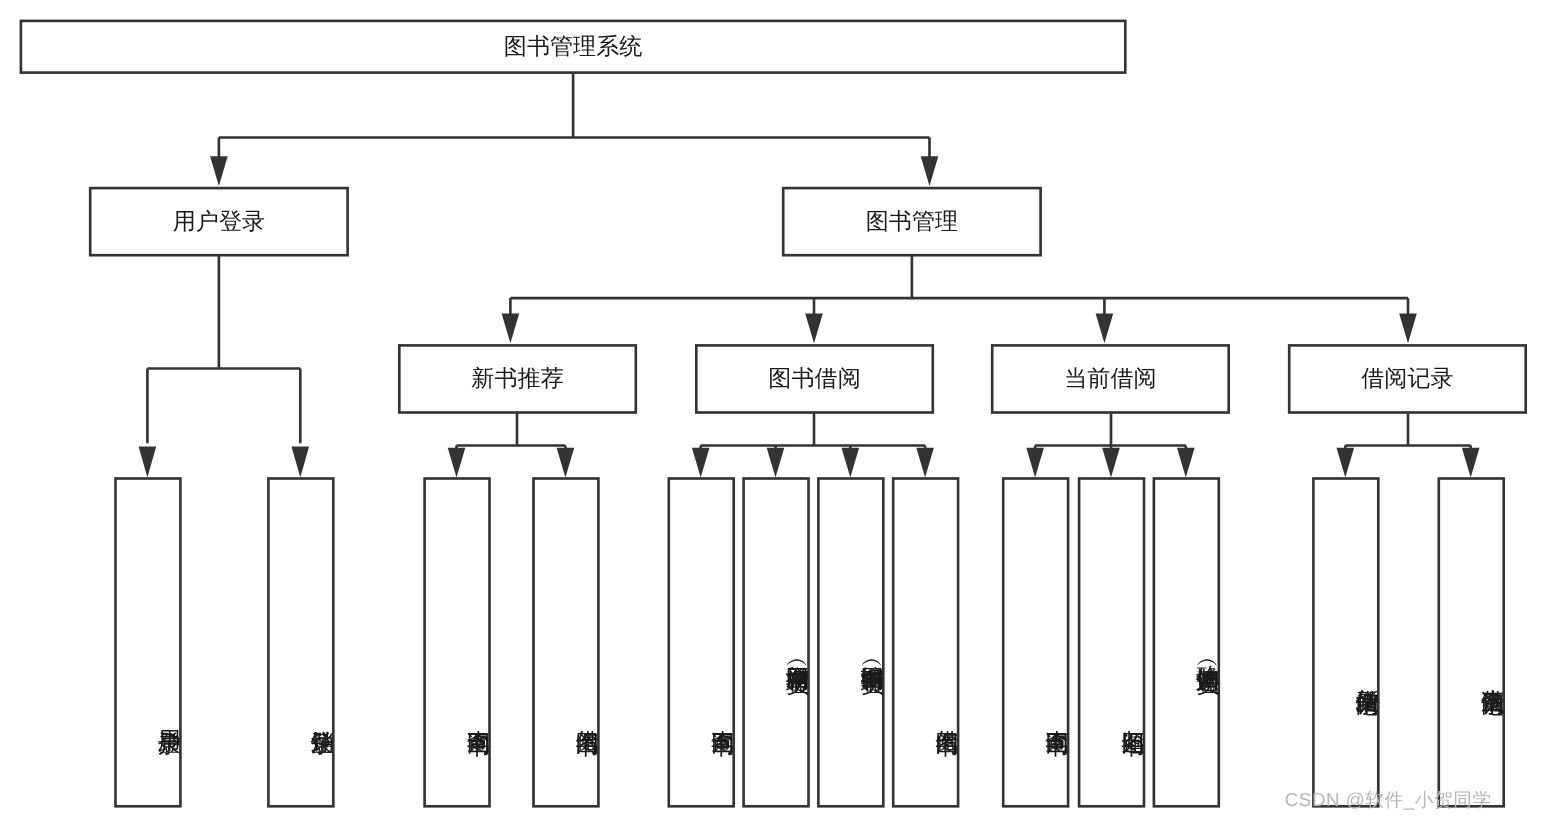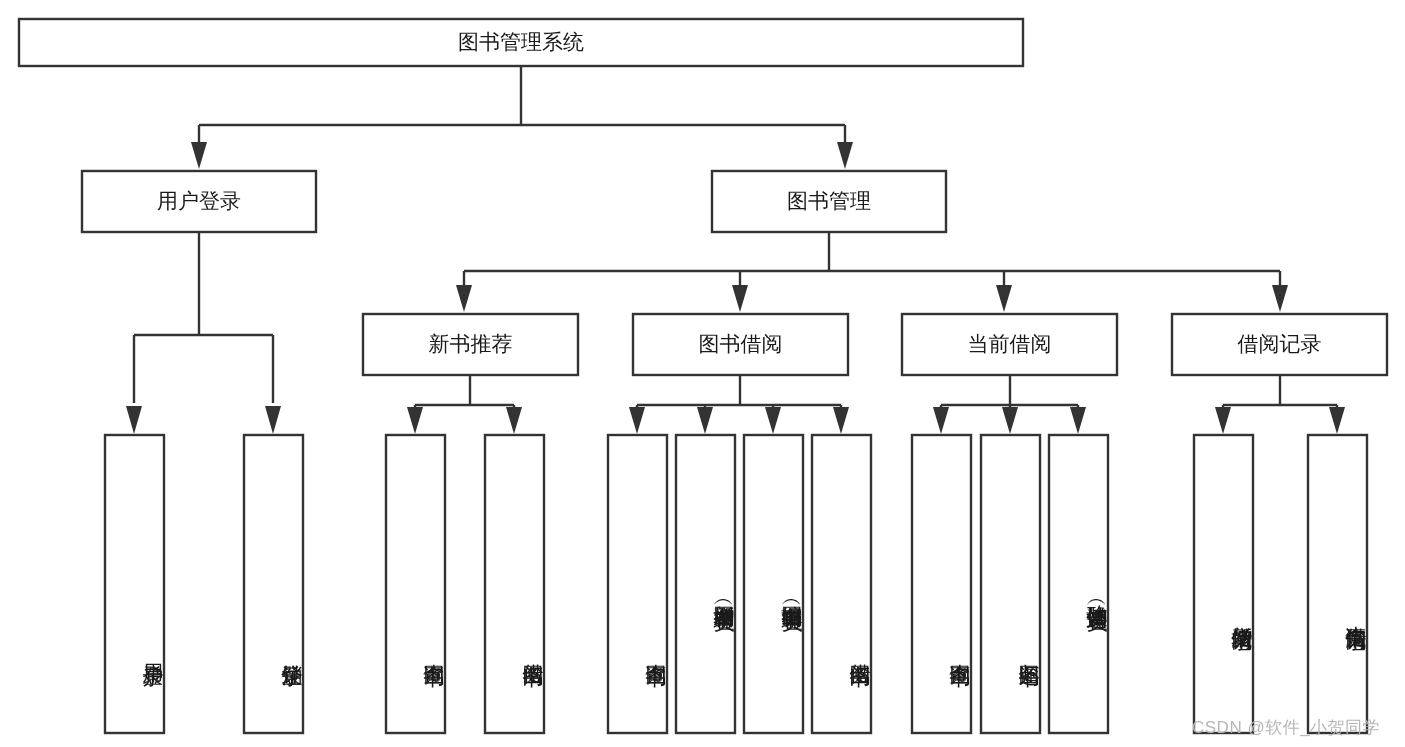--- a/index.html
+++ b/index.html
@@ -228,15 +228,15 @@
   <div class="leaf-label-v" style="left:912px; top:435px; width:59px; height:298px; padding-top:65px;">查询图书</div>
 
   <div class="leaf-label-v" style="left:981px; top:435px; width:59px; height:298px; padding-top:65px;">归还图书</div>
 
   <div class="leaf-label-v" style="left:1049px; top:435px; width:59px; height:298px; padding-top:8px;">确认归还（管理员）</div>
 
   <div class="leaf-label-v" style="left:1194px; top:435px; width:59px; height:298px; padding-top:28px;">新增借阅记录</div>
 
   <div class="leaf-label-v" style="left:1308px; top:435px; width:59px; height:298px; padding-top:28px;">查询借阅记录</div>
 
-  <div class="watermark" style="left:1192px; top:716px;">CSDN @软件_小贺同学</div>
+  <div class="watermark" style="left:1168px; top:716px;">CSDN @软件_小贺同学</div>
 
 </div>
 
 </body></html>

